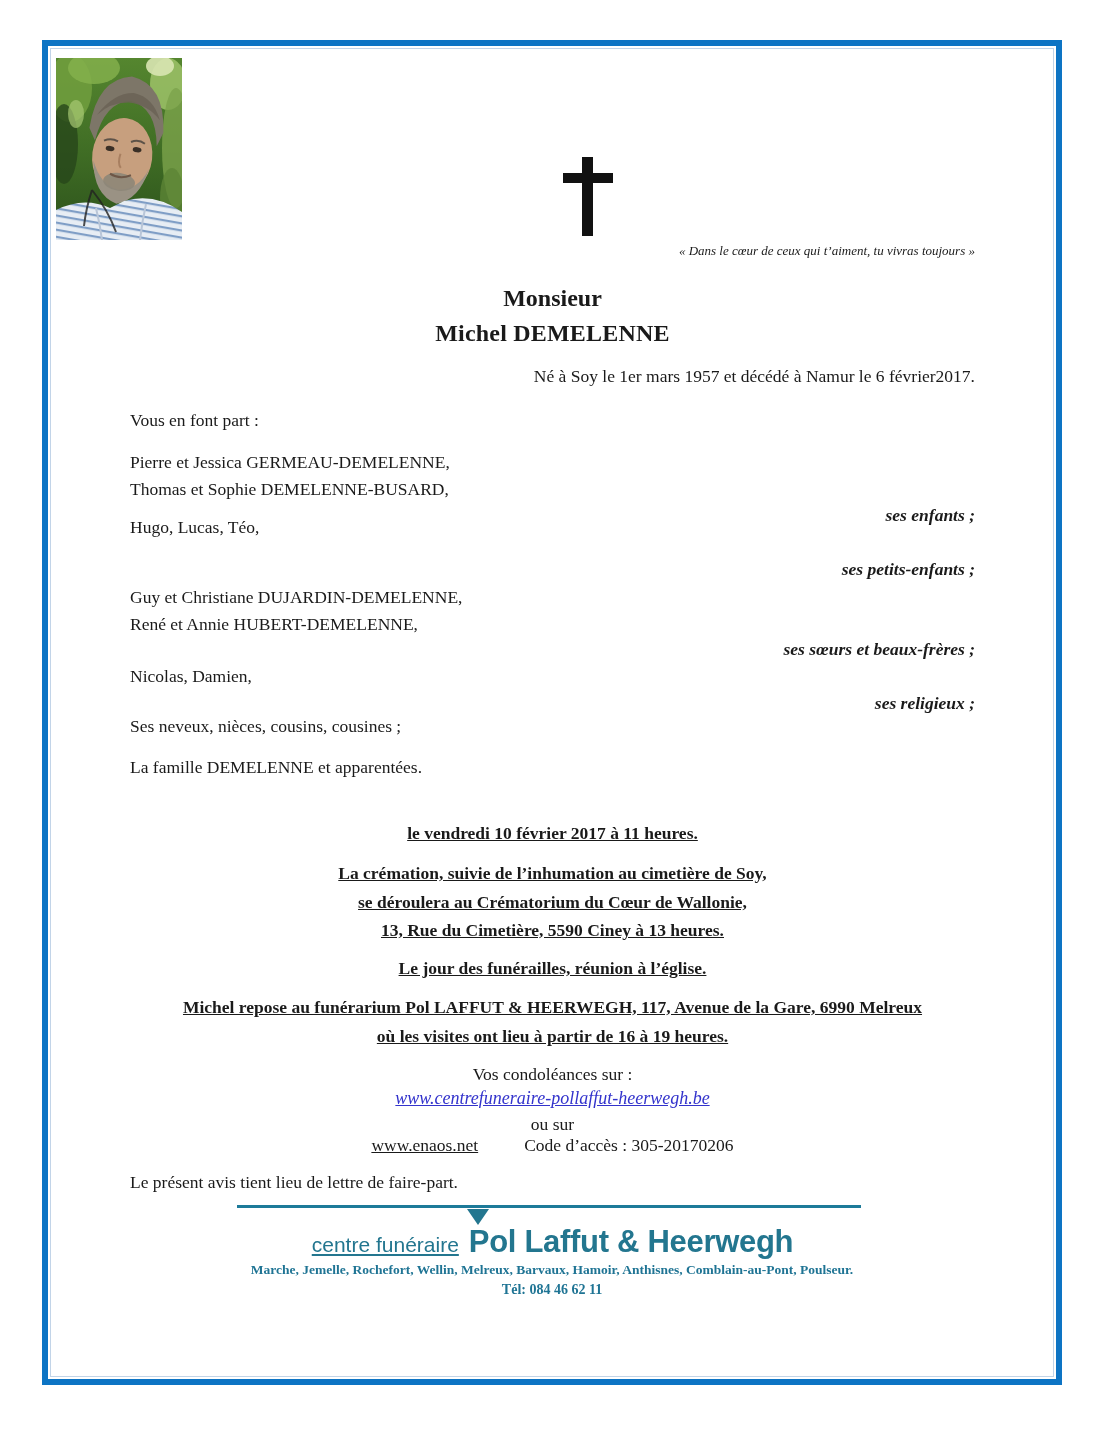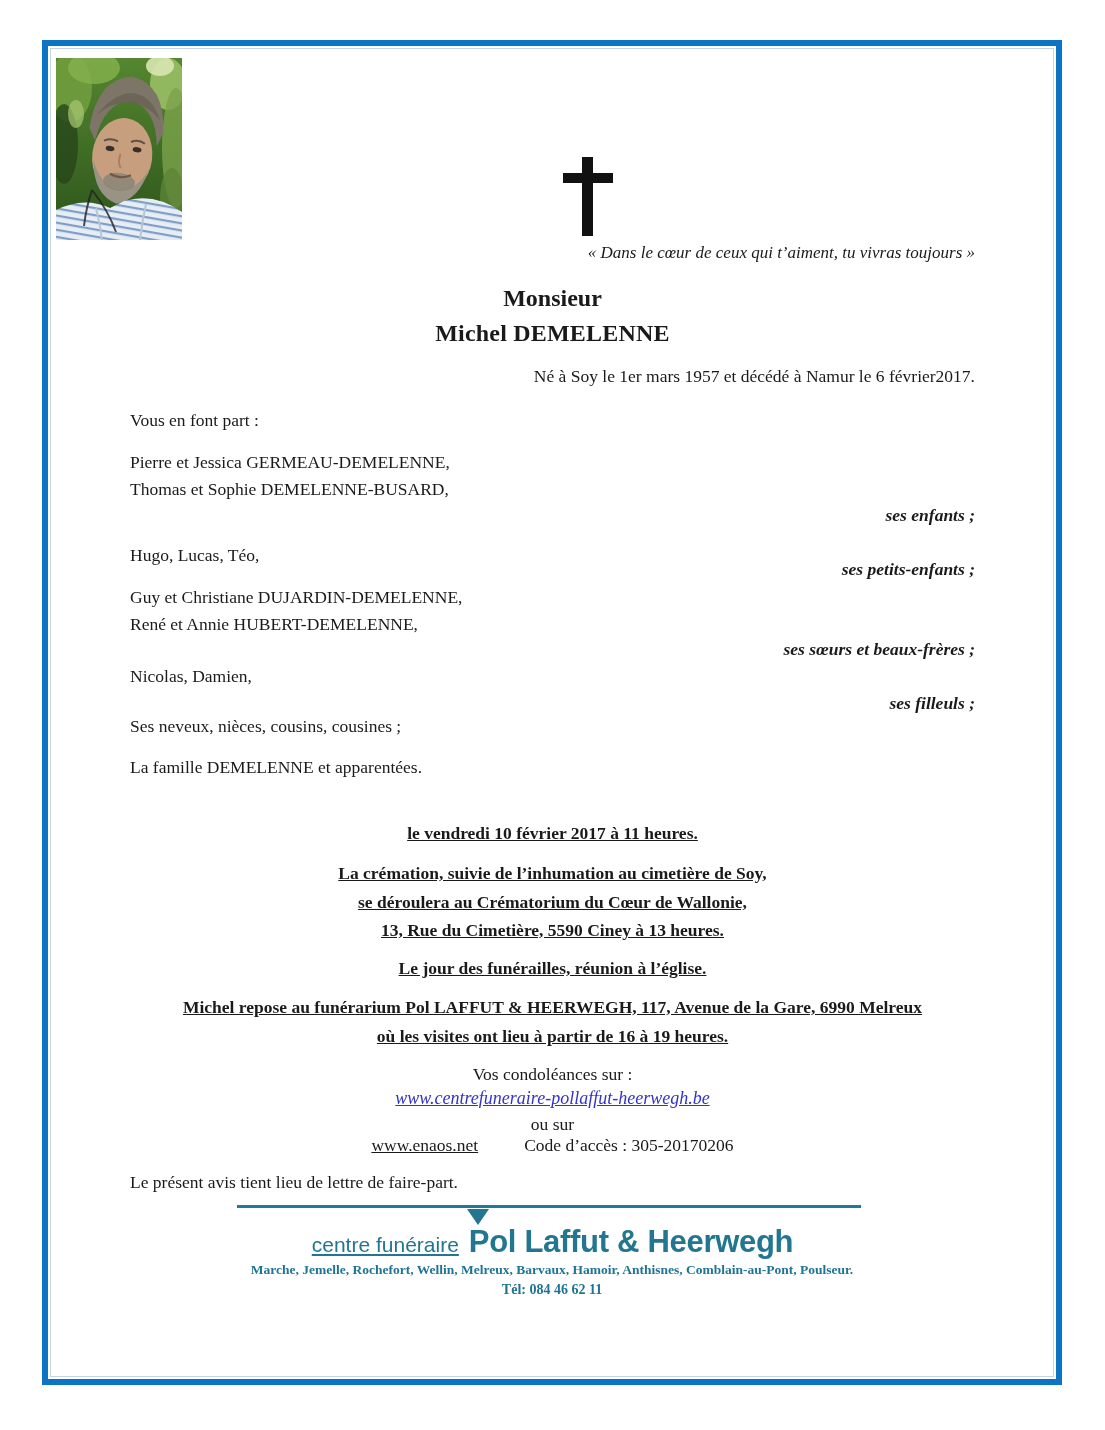--- a/index.html
+++ b/index.html
@@ -12,21 +12,21 @@
   .frame-border{position:absolute;inset:0;border:6px solid #0d74c4;pointer-events:none;}
   .frame-inner-line{position:absolute;inset:8px;border:1px solid #c2d4e8;pointer-events:none;}
 
   .line{position:absolute;left:88px;right:87px;font-size:17.5px;line-height:24px;white-space:nowrap;}
   .c{text-align:center;}
   .r{text-align:right;}
   .b{font-weight:bold;text-decoration:underline;}
   .rel-label{font-weight:bold;font-style:italic;}
 
   .quote{position:absolute;left:300px;right:87px;top:203px;text-align:right;
-         font-style:italic;font-size:17px;white-space:nowrap;}
+         font-style:italic;font-size:13px;white-space:nowrap;}
   .honorific{position:absolute;left:88px;right:87px;top:245px;text-align:center;
          font-weight:bold;font-size:24px;}
   .deceased{position:absolute;left:88px;right:87px;top:280px;text-align:center;
          font-weight:bold;font-size:24px;letter-spacing:.2px;}
   .dates{position:absolute;left:88px;right:87px;top:326px;text-align:right;font-size:17.5px;}
 
   
   .photo{position:absolute;left:14px;top:18px;width:126px;height:182px;overflow:hidden;}
   .photo svg{display:block;}
 
@@ -112,29 +112,29 @@
   <div class="honorific">Monsieur</div>
   <div class="deceased">Michel DEMELENNE</div>
   <div class="dates">Né à Soy le 1er mars 1957 et décédé à Namur le 6 février2017.</div>
 
   <div class="line" style="top:368px">Vous en font part :</div>
 
   <div class="line" style="top:410px">Pierre et Jessica GERMEAU-DEMELENNE,</div>
   <div class="line" style="top:437px">Thomas et Sophie DEMELENNE-BUSARD,</div>
   <div class="line r rel-label" style="top:463px">ses enfants ;</div>
 
-  <div class="line" style="top:503px">Hugo, Lucas, Téo,</div>
+  <div class="line" style="top:475px">Hugo, Lucas, Téo,</div>
   <div class="line r rel-label" style="top:517px">ses petits-enfants ;</div>
 
   <div class="line" style="top:545px">Guy et Christiane DUJARDIN-DEMELENNE,</div>
   <div class="line" style="top:572px">René et Annie HUBERT-DEMELENNE,</div>
   <div class="line r rel-label" style="top:597px">ses sœurs et beaux-frères ;</div>
 
   <div class="line" style="top:624px">Nicolas, Damien,</div>
-  <div class="line r rel-label" style="top:651px">ses filleuls ;</div>
+  <div class="line r rel-label" style="top:651px">ses religieux ;</div>
 
   <div class="line" style="top:674px">Ses neveux, nièces, cousins, cousines ;</div>
   <div class="line" style="top:715px">La famille DEMELENNE et apparentées.</div>
 
   <div class="line c b" style="top:781px">le vendredi 10 février 2017 à 11 heures.</div>
 
   <div class="line c b" style="top:821px">La crémation, suivie de l’inhumation au cimetière de Soy,</div>
   <div class="line c b" style="top:850px">se déroulera au Crématorium du Cœur de Wallonie,</div>
   <div class="line c b" style="top:878px">13, Rue du Cimetière, 5590 Ciney à 13 heures.</div>
 

